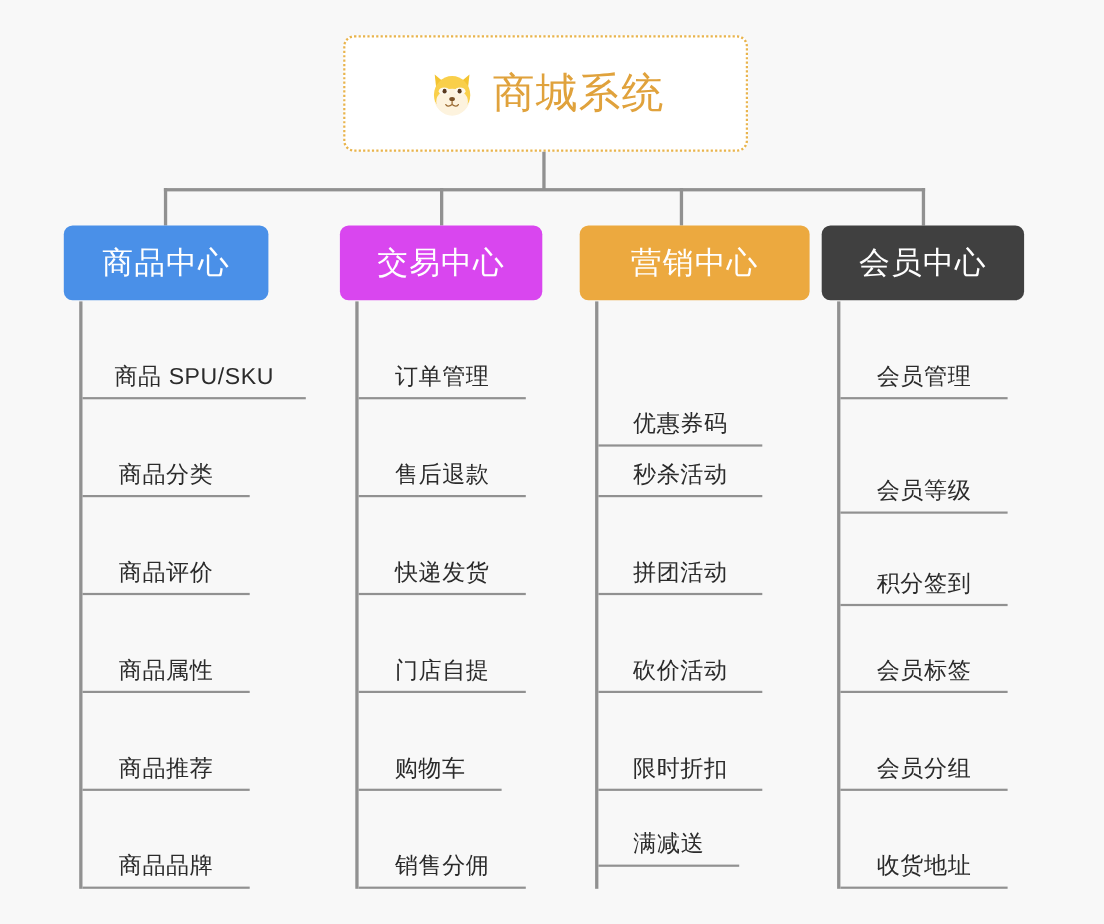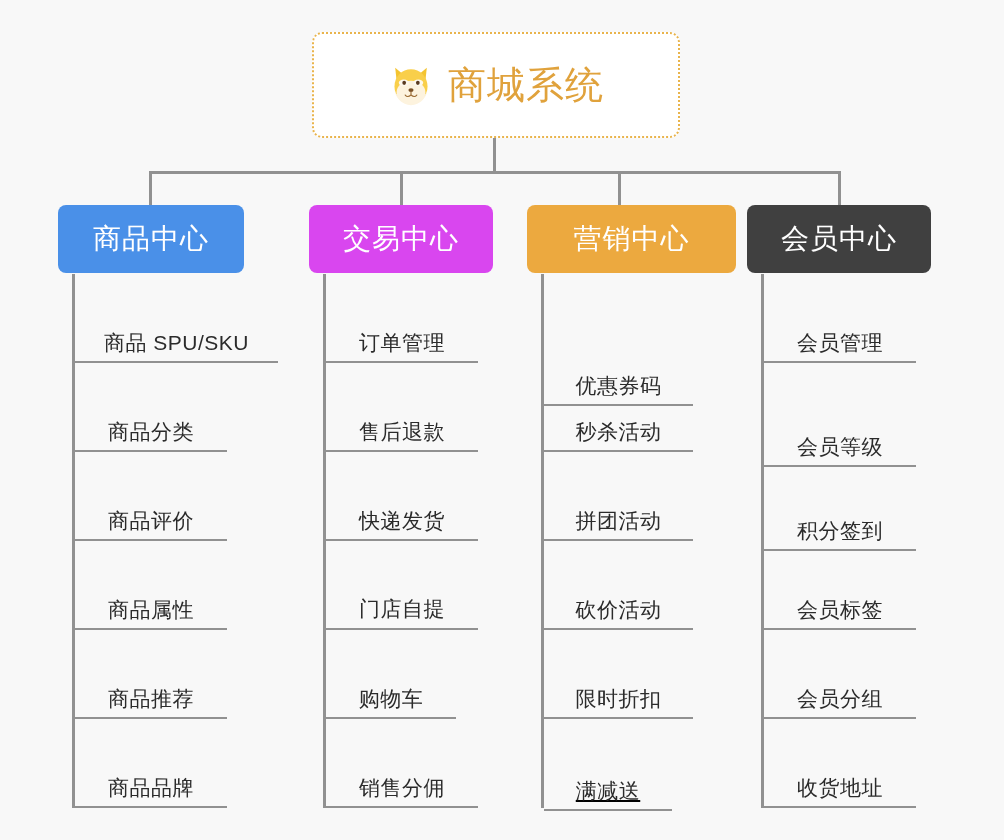--- a/index.html
+++ b/index.html
@@ -174,21 +174,21 @@
     <div class="leaf-rail" style="height: 534px; background: rgb(145, 145, 145);"></div>
     <div class="leaf-item" style="top: 0px; width: 152px; border-bottom-color: rgb(145, 145, 145);">
         <span class="leaf-label">订单管理</span>
       </div>
     <div class="leaf-item" style="top: 89px; width: 152px; border-bottom-color: rgb(145, 145, 145);">
         <span class="leaf-label">售后退款</span>
       </div>
     <div class="leaf-item" style="top: 178px; width: 152px; border-bottom-color: rgb(145, 145, 145);">
         <span class="leaf-label">快递发货</span>
       </div>
-    <div class="leaf-item" style="top: 267px; width: 152px; border-bottom-color: rgb(145, 145, 145); font-family: Liberation Serif, serif;">
+    <div class="leaf-item" style="top: 267px; width: 152px; border-bottom-color: rgb(145, 145, 145);">
         <span class="leaf-label">门店自提</span>
       </div>
     <div class="leaf-item" style="top: 356px; width: 130px; border-bottom-color: rgb(145, 145, 145);">
         <span class="leaf-label">购物车</span>
       </div>
     <div class="leaf-item" style="top: 445px; width: 152px; border-bottom-color: rgb(145, 145, 145);">
         <span class="leaf-label">销售分佣</span>
       </div>
   </div>
 
@@ -202,21 +202,21 @@
       </div>
     <div class="leaf-item" style="top: 178px; width: 149px; border-bottom-color: rgb(145, 145, 145);">
         <span class="leaf-label">拼团活动</span>
       </div>
     <div class="leaf-item" style="top: 267px; width: 149px; border-bottom-color: rgb(145, 145, 145);">
         <span class="leaf-label">砍价活动</span>
       </div>
     <div class="leaf-item" style="top: 356px; width: 149px; border-bottom-color: rgb(145, 145, 145);">
         <span class="leaf-label">限时折扣</span>
       </div>
-    <div class="leaf-item" style="top: 448px; width: 128px; border-bottom-color: rgb(145, 145, 145); text-decoration: underline;">
+    <div class="leaf-item" style="top: 425px; width: 128px; border-bottom-color: rgb(145, 145, 145);">
         <span class="leaf-label">满减送</span>
       </div>
   </div>
 
   <div class="leaf-col" style="left:761px;">
     <div class="leaf-rail" style="height: 534px; background: rgb(145, 145, 145);"></div>
     <div class="leaf-item" style="top: 0px; width: 152px; border-bottom-color: rgb(145, 145, 145);">
         <span class="leaf-label">会员管理</span>
       </div>
     <div class="leaf-item" style="top: 80px; width: 152px; border-bottom-color: rgb(145, 145, 145); margin-top: 24px;">

